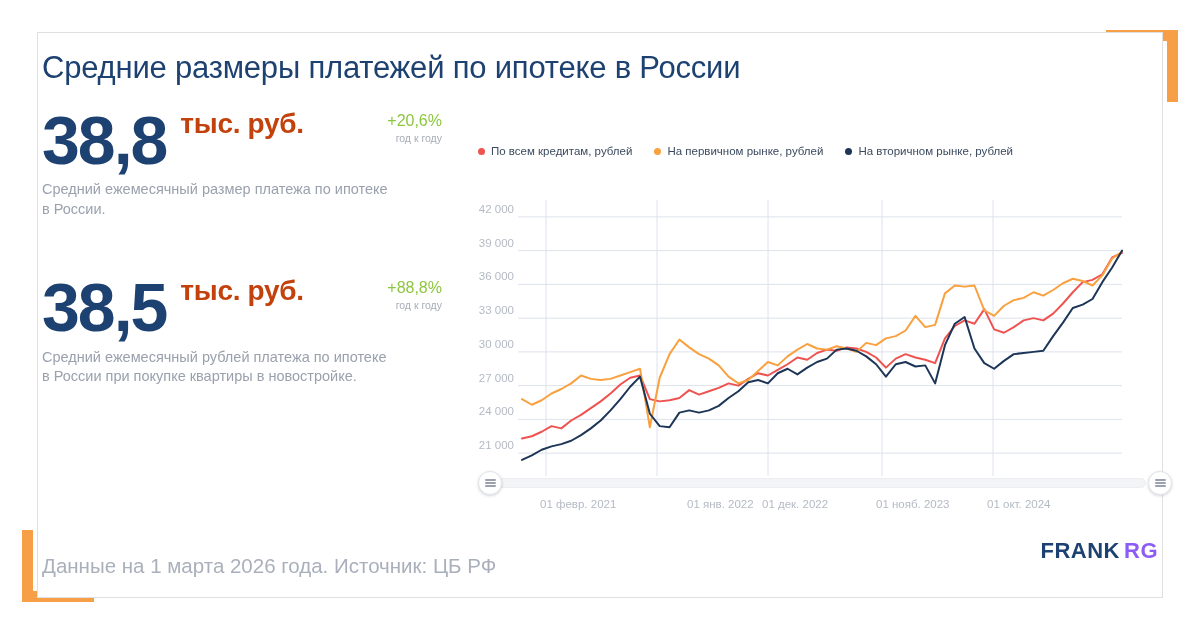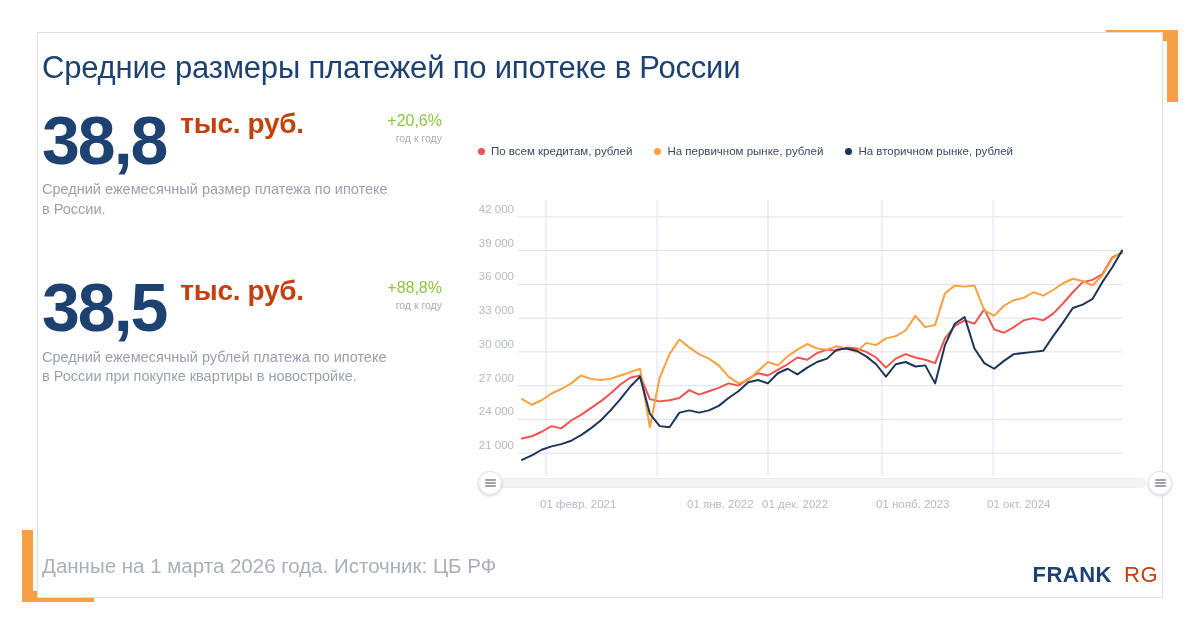--- a/index.html
+++ b/index.html
@@ -82,23 +82,23 @@
   .sb-track {
     position: absolute; height: 10px; background: #f3f4f6;
     border-radius: 5px; border: 1px solid #eceef1;
   }
 
   
   .footer-note {
     position: absolute; left: 42px; bottom: 52px;
     font-size: 20.5px; color: #aab0bb; white-space: nowrap;
   }
-  .logo { position: absolute; right: 42px; bottom: 42px; display: flex; align-items: flex-end; gap: 12px; }
+  .logo { position: absolute; right: 42px; bottom: 66px; display: flex; align-items: flex-end; gap: 4px; }
   .logo-frank { font-size: 22px; font-weight: 700; color: #1d4170; letter-spacing: 0.5px; }
-  .logo-rg { font-size: 22px; font-weight: 400; color: #c2410c; letter-spacing: 0.5px; }
+  .logo-rg { font-size: 22px; font-weight: 700; color: #8b5cf6; letter-spacing: 0.5px; }
 </style>
 </head>
 <body>
 
 <div id="root">
 
   <div class="corner corner-tr">
     <span class="h"></span>
     <span class="v"></span>
   </div>

